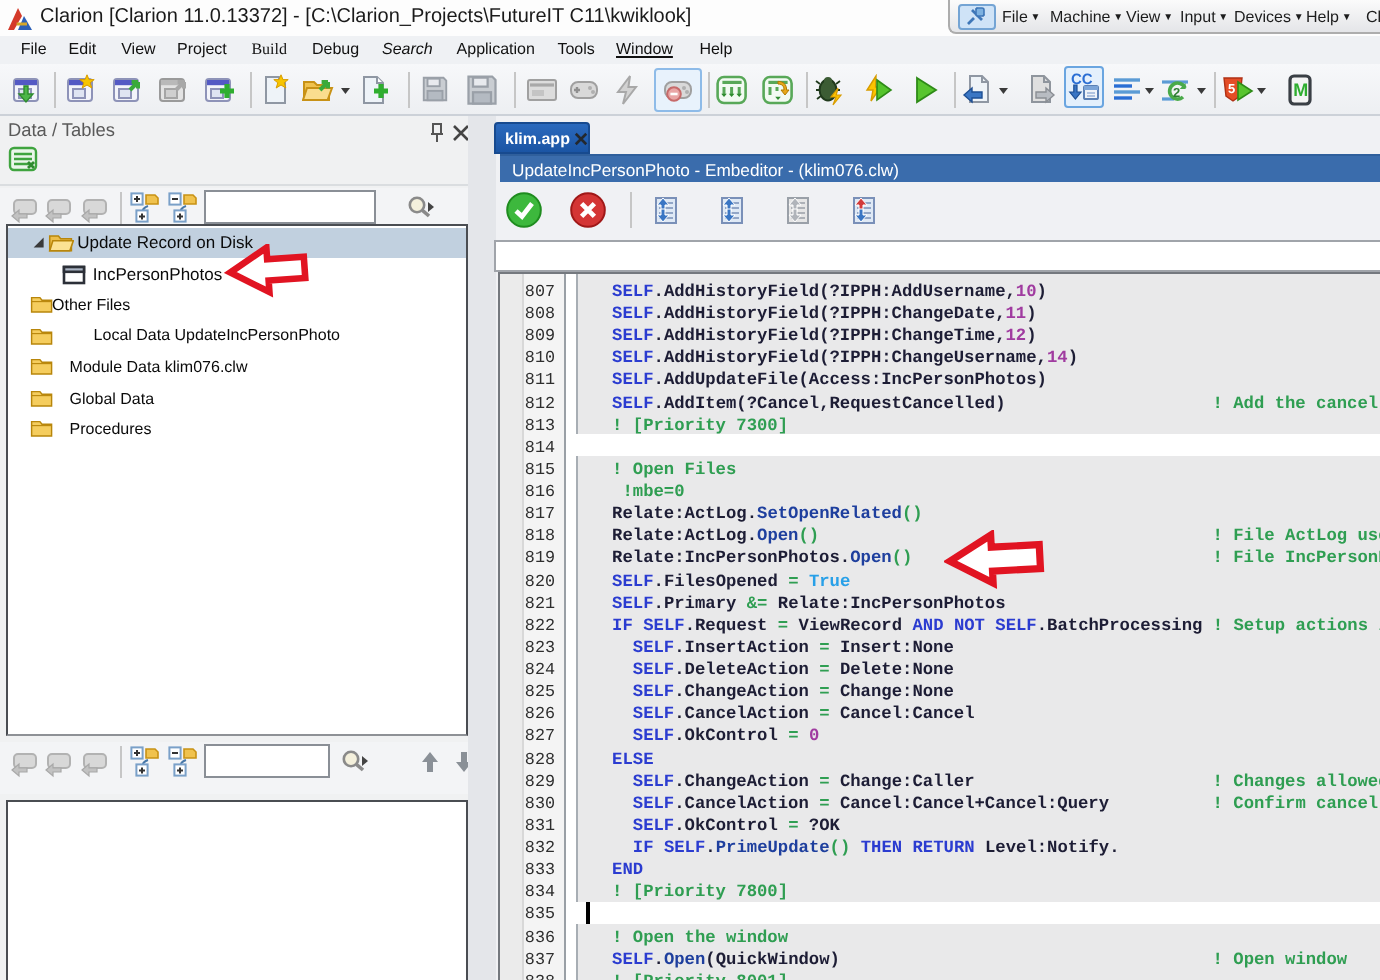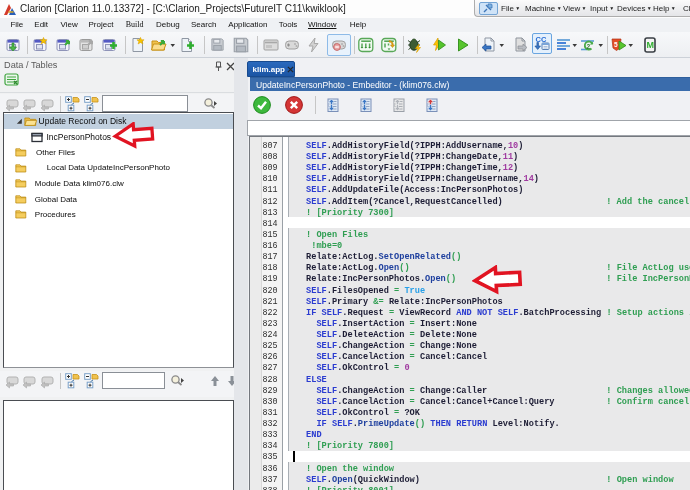--- a/index.html
+++ b/index.html
@@ -42,21 +42,21 @@
 <div class="abs" style="left:653px;top:4px;font-size:8px;color:#1c1c1c;white-space:nowrap;">Help<span style="font-size:5px;vertical-align:1px;">&nbsp;▼</span></div>
 <div class="abs" style="left:683px;top:4px;font-size:8px;color:#1c1c1c;white-space:nowrap;">Cl</div>
 
 <div class="abs" style="left:0;top:18px;width:690px;height:14px;">
   <div class="menuitem" style="left:10.4px;">File</div>
   <div class="menuitem" style="left:34.3px;">Edit</div>
   <div class="menuitem" style="left:60.6px;">View</div>
   <div class="menuitem" style="left:88.5px;">Project</div>
   <div class="menuitem" style="left:125.7px;font-family:Liberation Serif, serif;">Build</div>
   <div class="menuitem" style="left:156px;">Debug</div>
-  <div class="menuitem" style="left:191px;">Search</div>
+  <div class="menuitem" style="left:191px;font-style:italic;">Search</div>
   <div class="menuitem" style="left:228.3px;">Application</div>
   <div class="menuitem" style="left:278.7px;">Tools</div>
   <div class="menuitem" style="left:308px;text-decoration:underline;">Window</div>
   <div class="menuitem" style="left:349.7px;">Help</div>
 </div>
 
 <div class="abs" style="left:0;top:32px;width:690px;height:26px;background:linear-gradient(#f7f8fa,#edeff2);border-bottom:1px solid #ccd1d8;"></div>
 <svg class="abs" style="left:6px;top:37px" width="16" height="16" viewBox="0 0 16 16">
     <rect x="1" y="2.5" width="12" height="11" rx="1.5" fill="#f3f4fa" stroke="#8e93b8"></rect>
     <rect x="1.5" y="3" width="11" height="2.6" fill="#5359c4"></rect>
@@ -338,21 +338,21 @@
 <div class="abs" style="left:38.6px;top:116.2px;font-size:8.5px;color:#0a0a0a;">Update Record on Disk</div>
 <svg class="abs" style="left:30.5px;top:131.7px" width="12" height="11" viewBox="0 0 12 11">
     <rect x="1" y="1.5" width="10" height="8" fill="#fff" stroke="#2c3038" stroke-width="1.3"></rect>
     <rect x="1" y="1.5" width="10" height="2.4" fill="#aab4c4" stroke="#2c3038" stroke-width="1.3"></rect>
   </svg>
 <div class="abs" style="left:46.4px;top:131.89999999999998px;font-size:8.5px;color:#0a0a0a;">IncPersonPhotos</div>
 <svg class="abs" style="left:14.5px;top:145.8px" width="12" height="12" viewBox="0 0 15 15">
     <path d="M1 3.5 h5.2 l1.3 1.6 h6 V12.5 h-12.5 z" fill="#f5cd5e" stroke="#b8860b" stroke-width="0.9"></path>
     <path d="M1 6 h12.5" stroke="#b8860b" stroke-width="0.7"></path>
   </svg>
-<div class="abs" style="left:36px;top:147.70000000000002px;font-size:8px;color:#0a0a0a;">Other Files</div>
+<div class="abs" style="left:26px;top:147.70000000000002px;font-size:8px;color:#0a0a0a;">Other Files</div>
 <svg class="abs" style="left:14.5px;top:161.5px" width="12" height="12" viewBox="0 0 15 15">
     <path d="M1 3.5 h5.2 l1.3 1.6 h6 V12.5 h-12.5 z" fill="#f5cd5e" stroke="#b8860b" stroke-width="0.9"></path>
     <path d="M1 6 h12.5" stroke="#b8860b" stroke-width="0.7"></path>
   </svg>
 <div class="abs" style="left:34.8px;top:163.4px;font-size:8px;color:#0a0a0a;padding-left:12px;">Local Data UpdateIncPersonPhoto</div>
 <svg class="abs" style="left:14.5px;top:177.1px" width="12" height="12" viewBox="0 0 15 15">
     <path d="M1 3.5 h5.2 l1.3 1.6 h6 V12.5 h-12.5 z" fill="#f5cd5e" stroke="#b8860b" stroke-width="0.9"></path>
     <path d="M1 6 h12.5" stroke="#b8860b" stroke-width="0.7"></path>
   </svg>
 <div class="abs" style="left:34.8px;top:179.0px;font-size:8px;color:#0a0a0a;">Module Data klim076.clw</div>

